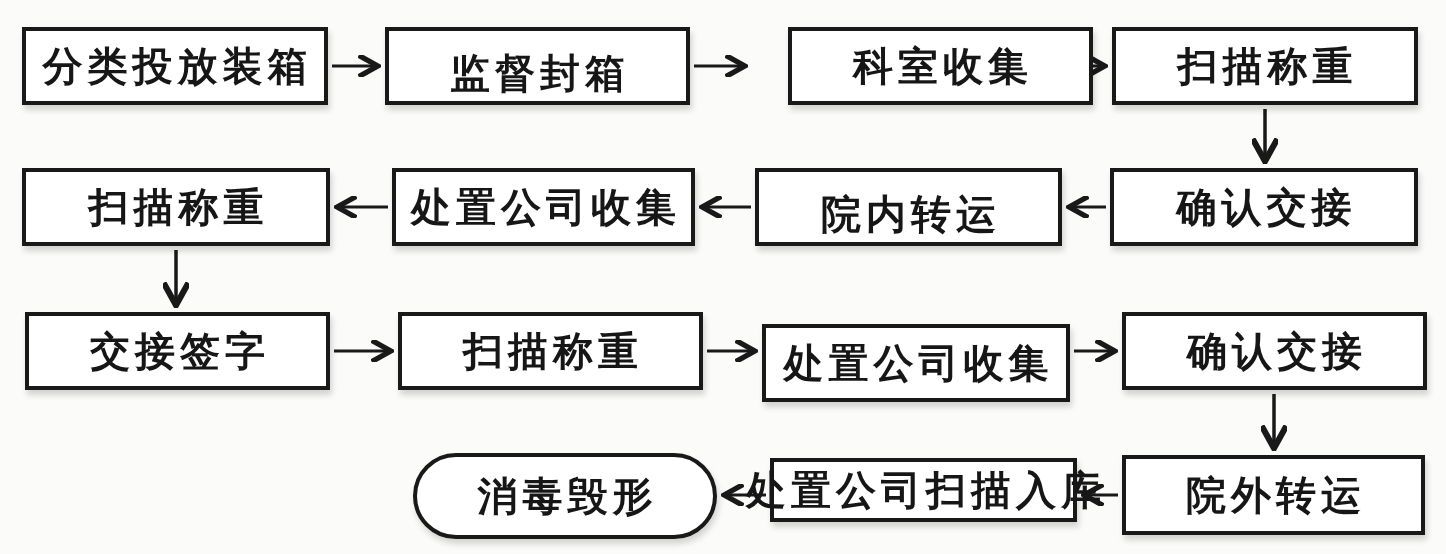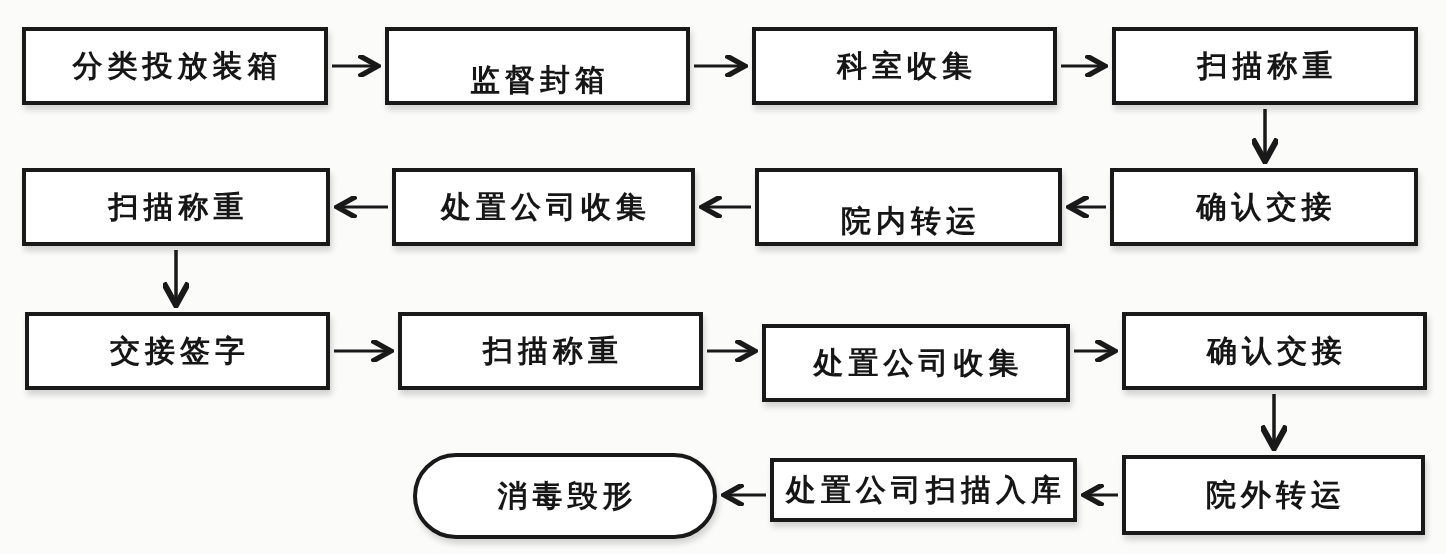--- a/index.html
+++ b/index.html
@@ -19,33 +19,33 @@
   }
   .node {
     position: absolute;
     box-sizing: border-box;
     display: flex;
     align-items: center;
     justify-content: center;
     background: #ffffff;
     border: 4px solid #191919;
     color: #161616;
-    font-size: 30px;
+    font-size: 40px;
     font-weight: 600;
     letter-spacing: 5px;
     text-indent: 5px;
     white-space: nowrap;
     box-shadow: 2px 5px 6px rgba(0,0,0,0.16);
   }
   .terminator { border-radius: 46px; }
 
   
   .n1  { left: 22px;   top: 27px;  width: 306px; height: 78px; }
   .n2  { left: 385px;  top: 27px;  width: 305px; height: 78px; align-items: flex-end; }
-  .n3  { left: 752px;  top: 27px;  width: 305px; height: 78px; }
+  .n3  { left: 788px;  top: 27px;  width: 305px; height: 78px; }
   .n4  { left: 1112px; top: 27px;  width: 306px; height: 78px; }
   
   .n5  { left: 1110px; top: 168px; width: 308px; height: 78px; }
   .n6  { left: 755px;  top: 168px; width: 307px; height: 78px; align-items: flex-end; }
   .n7  { left: 392px;  top: 168px; width: 303px; height: 78px; }
   .n8  { left: 22px;   top: 168px; width: 308px; height: 78px; }
   
   .n9  { left: 25px;   top: 312px; width: 305px; height: 78px; }
   .n10 { left: 398px;  top: 312px; width: 305px; height: 78px; }
   .n11 { left: 762px;  top: 324px; width: 308px; height: 78px; }

